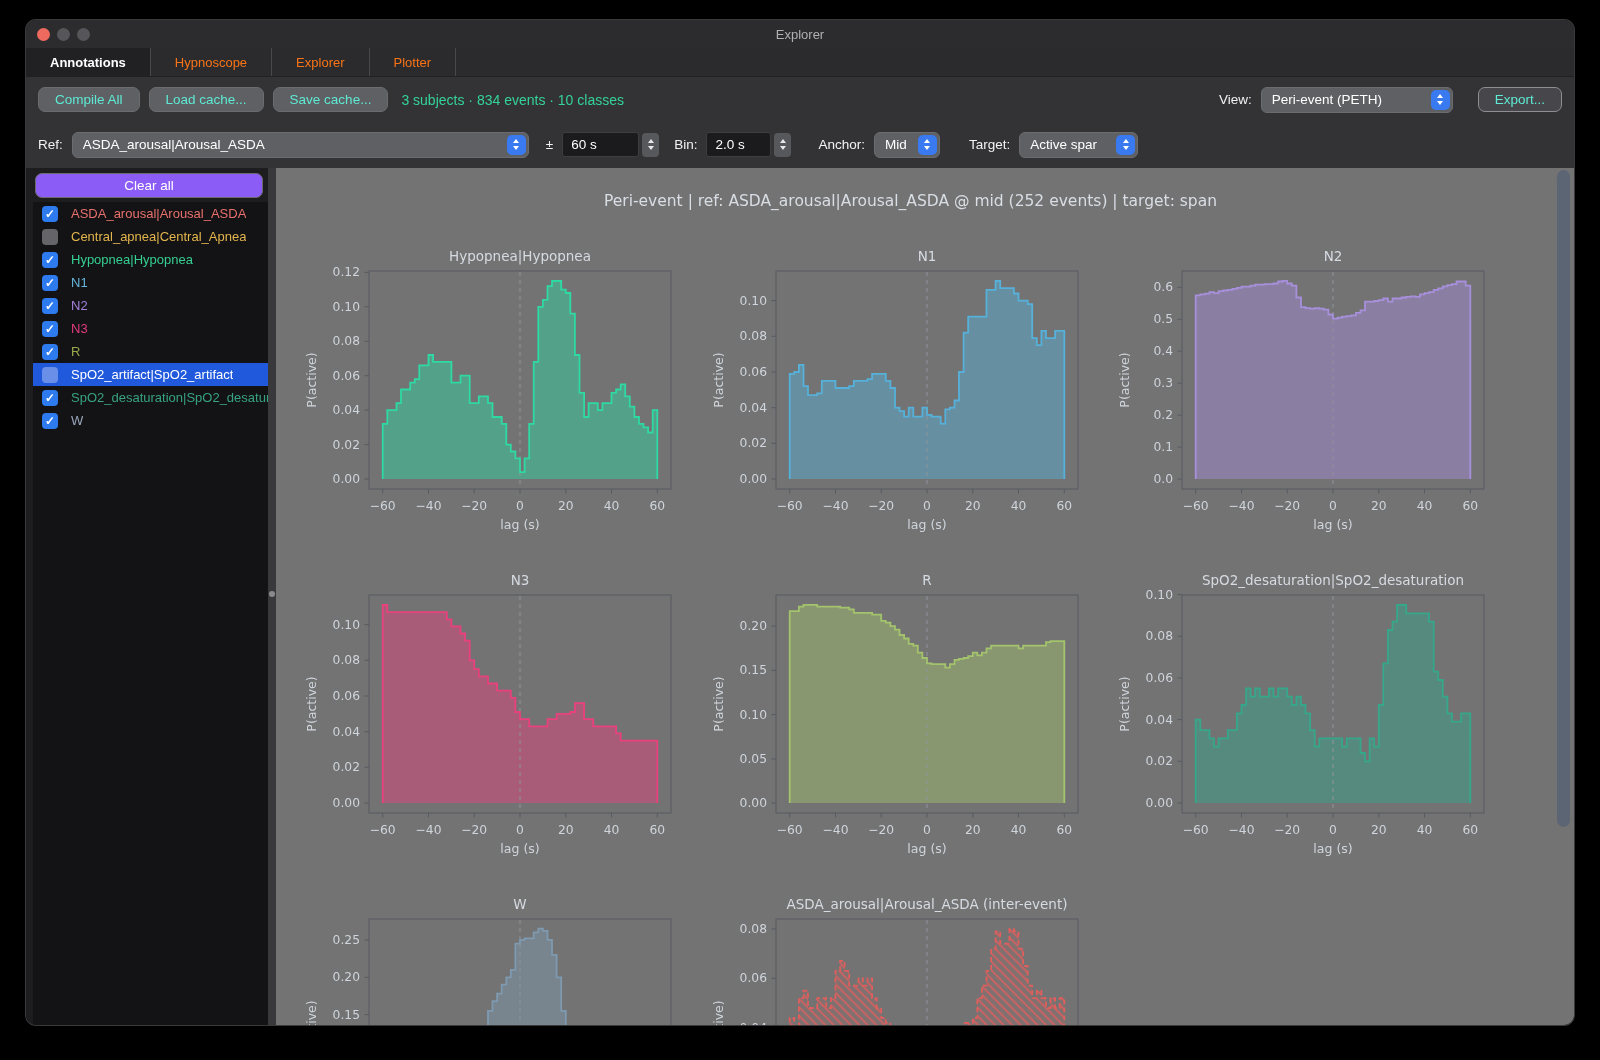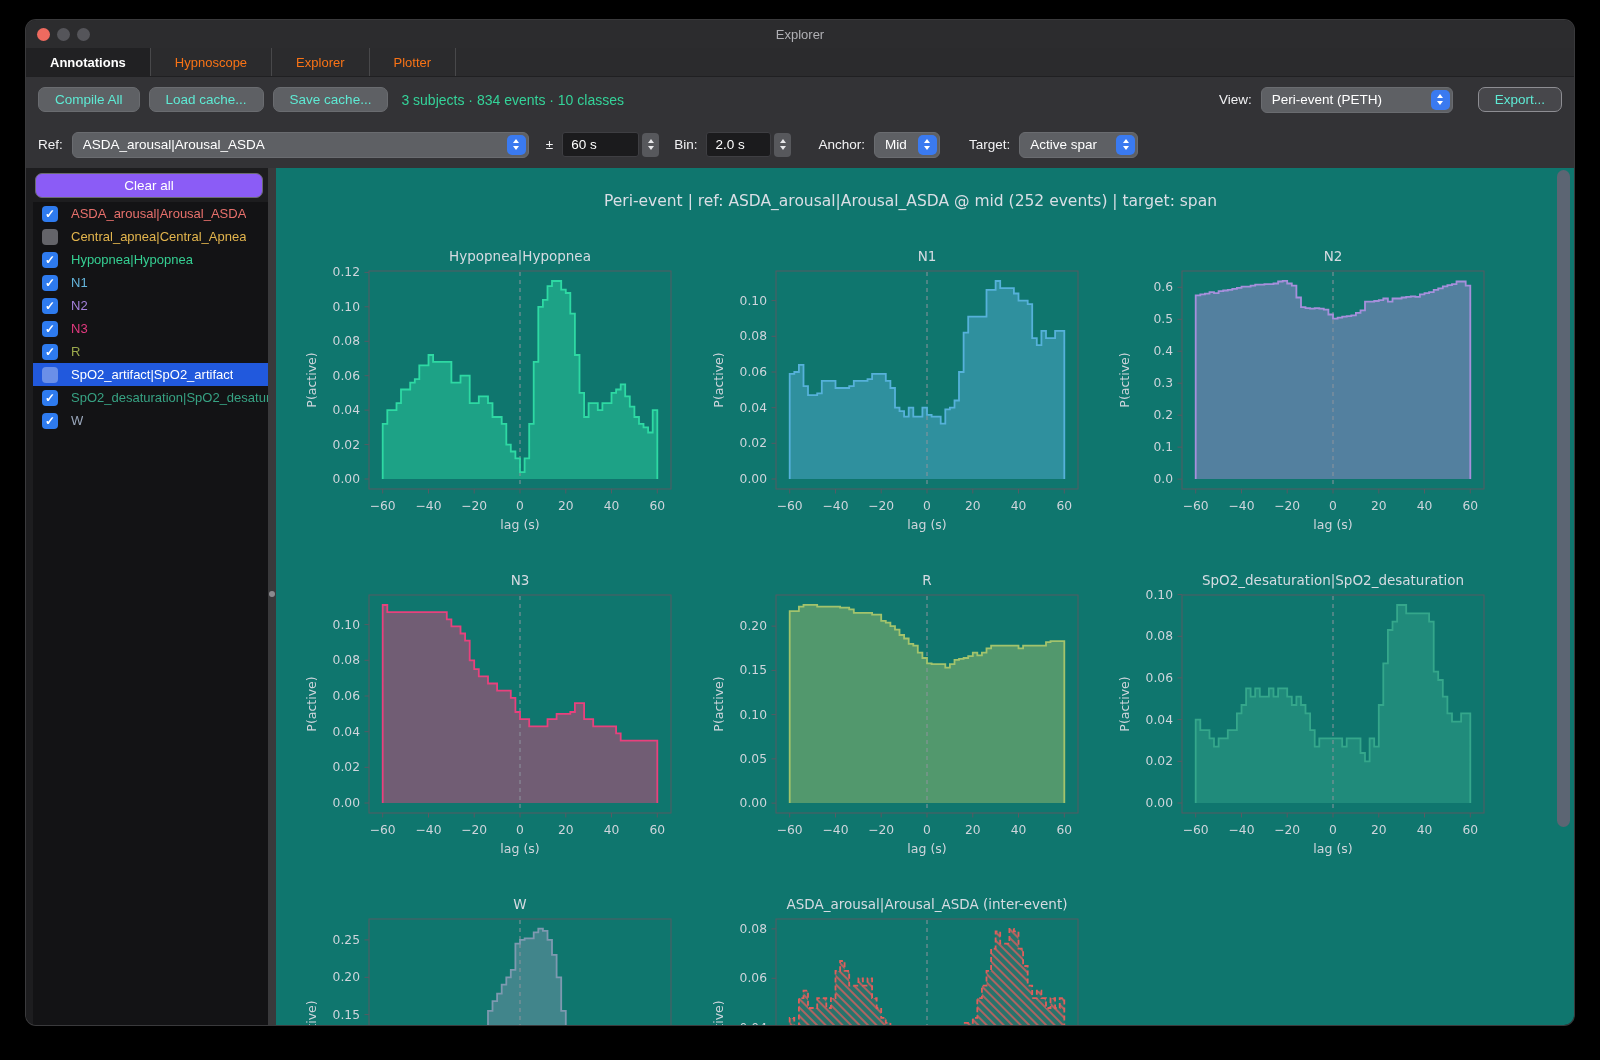--- a/index.html
+++ b/index.html
@@ -49,21 +49,21 @@
   .row{height:23px;display:flex;align-items:center;padding-left:9px;}
   .row.selected{background:#2159dd;}
   .cb{width:16px;height:16px;border-radius:4px;margin-right:13px;flex:none;display:flex;align-items:center;justify-content:center;
     color:#fff;font-size:12px;font-weight:bold;line-height:1;}
   .cb.on{background:#2e7bef;}
   .cb.off{background:#646469;}
   .cb.off-sel{background:rgba(255,255,255,0.33);}
   .row .name{font-size:13px;white-space:nowrap;overflow:hidden;}
   #splitter{width:8px;background:#39393b;flex:none;position:relative;}
   #splitter .dot{position:absolute;left:1px;top:423px;width:6px;height:6px;border-radius:50%;background:#8a8a8e;}
-  #plot-panel{flex:1;background:#0f766e;position:relative;overflow:hidden;}
+  #plot-panel{flex:1;background:#737373;position:relative;overflow:hidden;}
   #panel-header{position:absolute;top:24px;left:0;width:1269px;text-align:center;color:#d9dee5;
     font-family:"DejaVu Sans",sans-serif;font-size:15.5px;}
   #charts{position:absolute;left:0;top:0;width:1269px;height:100%;}
   #vscroll{position:absolute;right:4px;top:2px;width:13px;height:657px;background:#5c6573;border-radius:7px;}
   svg text{font-family:"DejaVu Sans",sans-serif;}
 </style>
 </head>
 <body>
 
 <div id="window">

